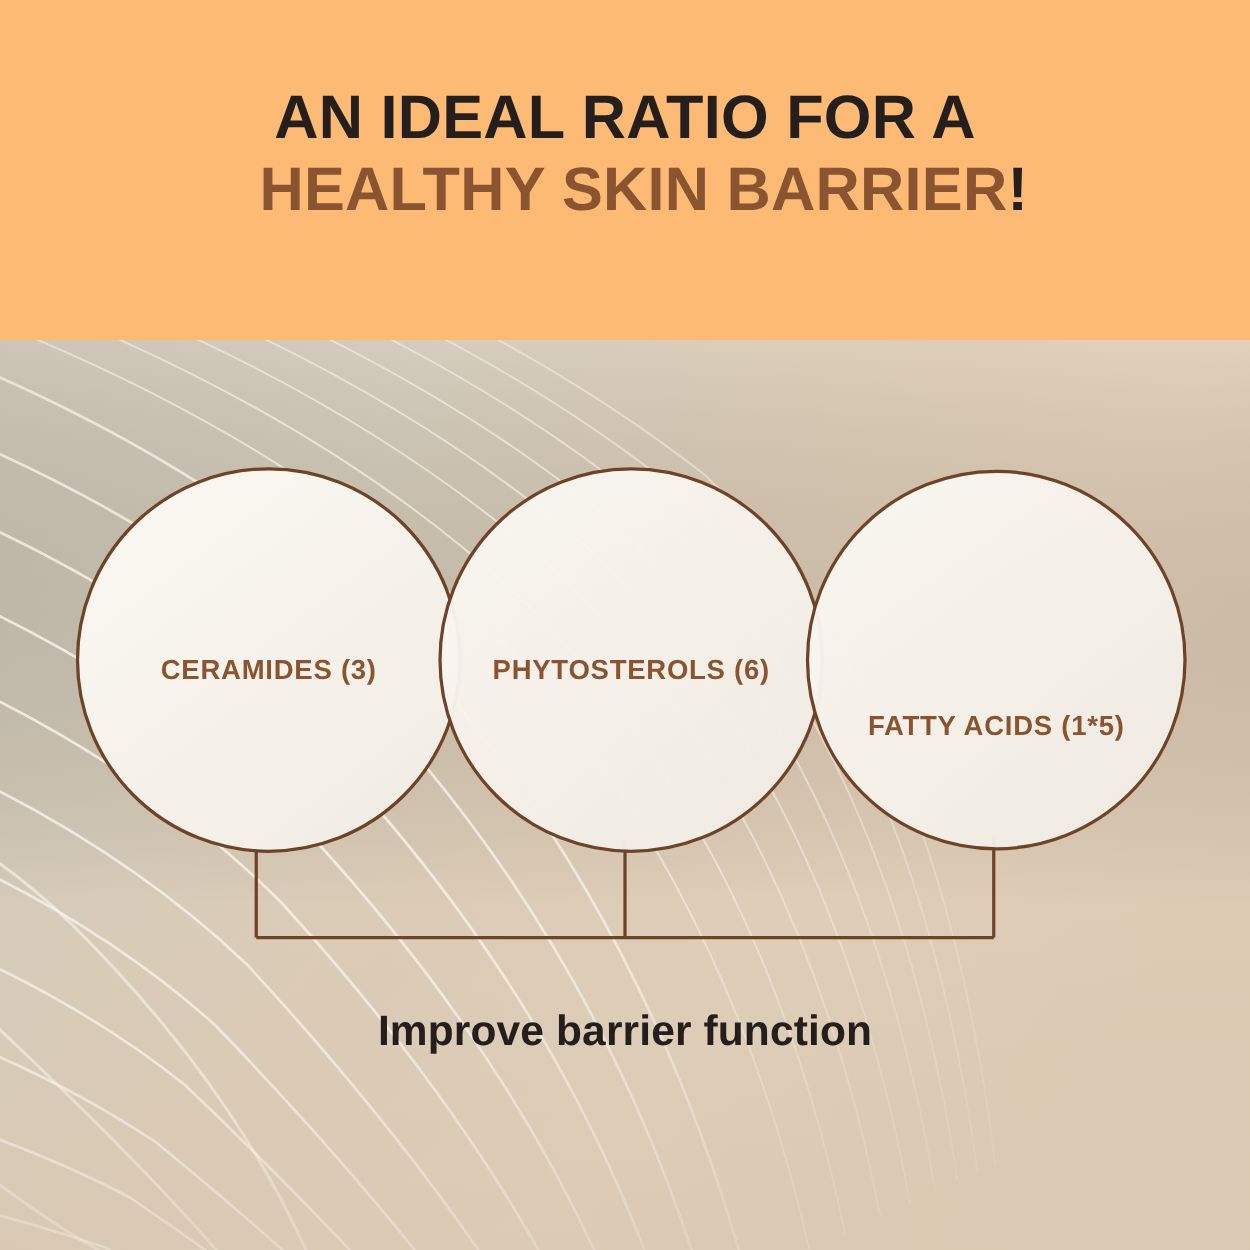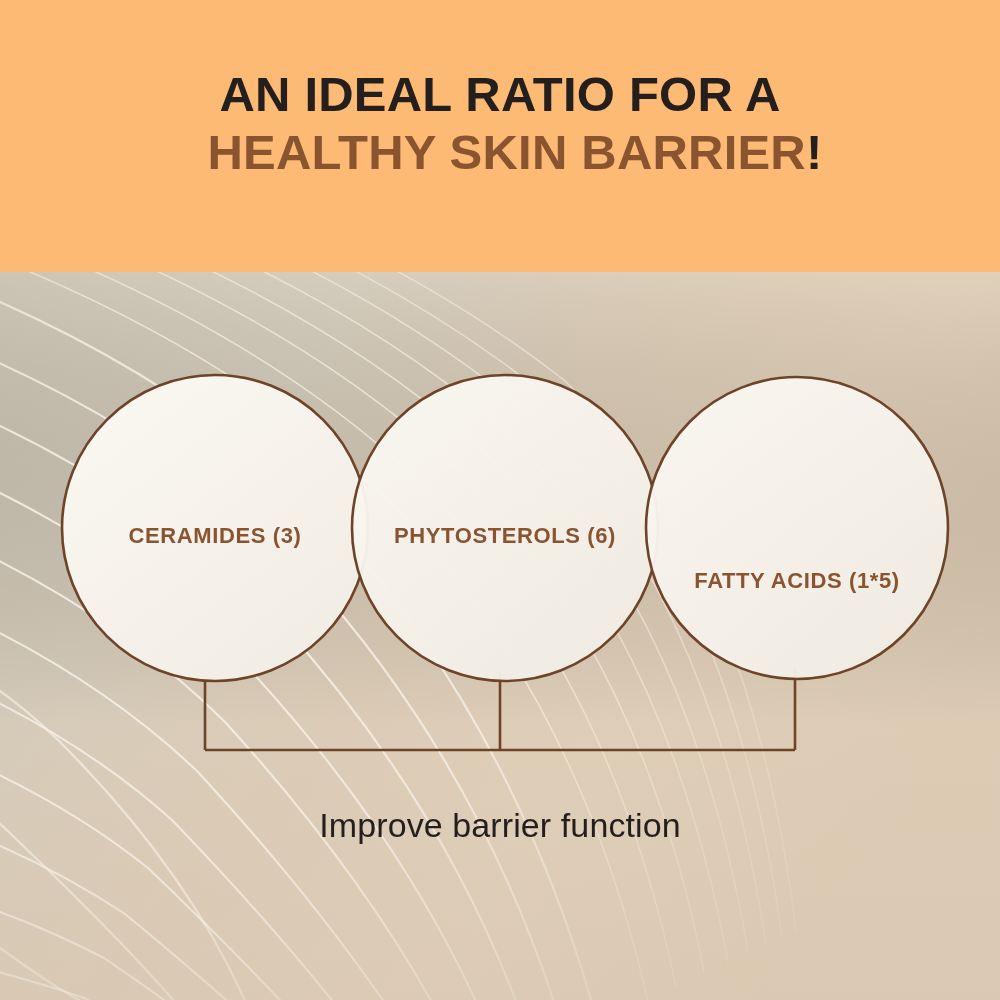--- a/index.html
+++ b/index.html
@@ -92,21 +92,21 @@
     z-index: 20;
   }
 
   .bottom-text {
     position: absolute;
     left: 0;
     width: 1000px;
     text-align: center;
     color: #241f1c;
     font-size: 34px;
-    font-weight: 400;
+    font-weight: 700;
     letter-spacing: 0.1px;
     white-space: nowrap;
     z-index: 20;
   }
   .bottom-text-1 { top: 806px; }
   .bottom-text-2 { top: 854px; }
 </style>
 </head>
 <body>
 

